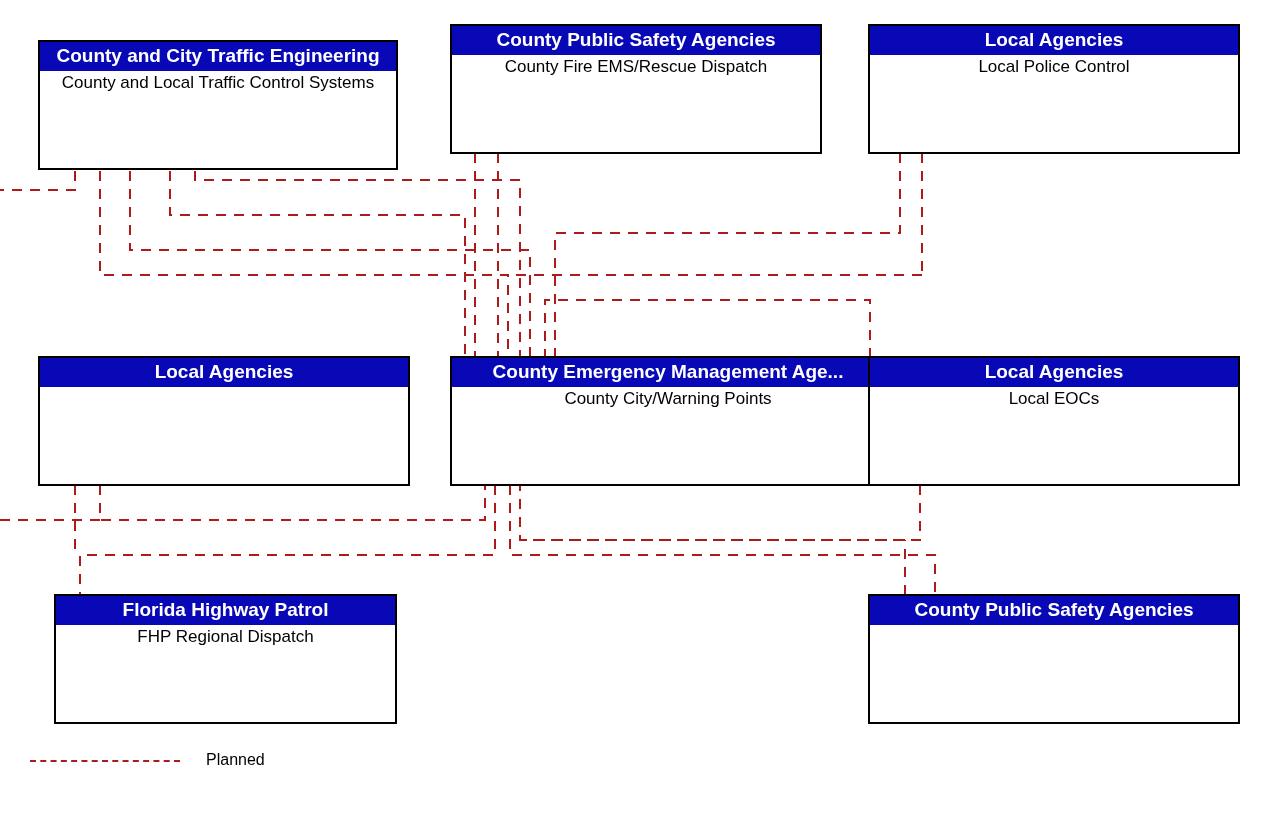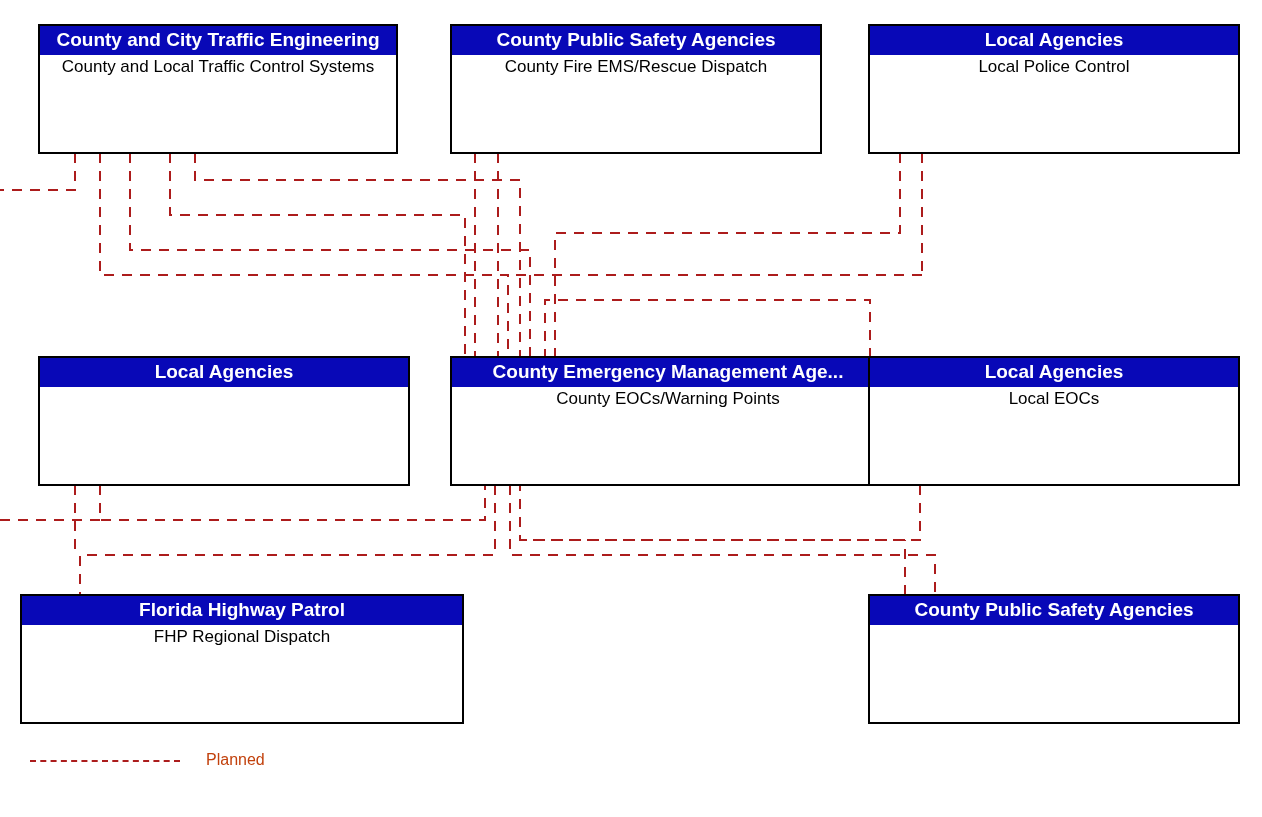--- a/index.html
+++ b/index.html
@@ -46,21 +46,21 @@
   }
   .legend {
     position: absolute;
   }
   .legend-line {
     position: absolute;
     border-top: 2px dashed #ac1c1c;
   }
   .legend-label {
     position: absolute;
-    color: #c2410c;
+    color: #000000;
     font-size: 16px;
   }
 </style>
 </head>
 <body>
 
 <svg class="connectors" viewBox="0 0 1262 817">
   <g stroke="#ac1c1c" stroke-width="2" fill="none" stroke-dasharray="10 8">
 
     <path d="M 75 153 L 75 190 L 0 190"></path>
@@ -97,50 +97,50 @@
 
     <path d="M 510 485 L 510 555 L 935 555 L 935 595"></path>
 
     <path d="M 905 595 L 905 540"></path>
     <path d="M 905 540 L 520 540"></path>
 
     <path d="M 75 485 L 75 555"></path>
   </g>
 </svg>
 
-<div class="node" style="left:38px; top:24px; width:360px; height:130px;">
+<div class="node" style="left:38px; top:40px; width:360px; height:130px;">
   <div class="node-header">County and City Traffic Engineering</div>
   <div class="node-body">County and Local Traffic Control Systems</div>
 </div>
 
 <div class="node" style="left:450px; top:24px; width:372px; height:130px;">
   <div class="node-header">County Public Safety Agencies</div>
   <div class="node-body">County Fire EMS/Rescue Dispatch</div>
 </div>
 
 <div class="node" style="left:868px; top:24px; width:372px; height:130px;">
   <div class="node-header">Local Agencies</div>
   <div class="node-body">Local Police Control</div>
 </div>
 
 <div class="node" style="left:38px; top:356px; width:372px; height:130px;">
   <div class="node-header">Local Agencies</div>
 </div>
 
 <div class="node" style="left:450px; top:356px; width:436px; height:130px;">
   <div class="node-header">County Emergency Management Age...</div>
-  <div class="node-body">County EOCs/Warning Points</div>
+  <div class="node-body">County City/Warning Points</div>
 </div>
 
 <div class="node" style="left:868px; top:356px; width:372px; height:130px;">
   <div class="node-header">Local Agencies</div>
   <div class="node-body">Local EOCs</div>
 </div>
 
-<div class="node" style="left:20px; top:594px; width:444px; height:130px;">
+<div class="node" style="left:54px; top:594px; width:343px; height:130px;">
   <div class="node-header">Florida Highway Patrol</div>
   <div class="node-body">FHP Regional Dispatch</div>
 </div>
 
 <div class="node" style="left:868px; top:594px; width:372px; height:130px;">
   <div class="node-header">County Public Safety Agencies</div>
 </div>
 
 <div class="legend">
   <div class="legend-line" style="left:30px; top:760px; width:150px;"></div>

